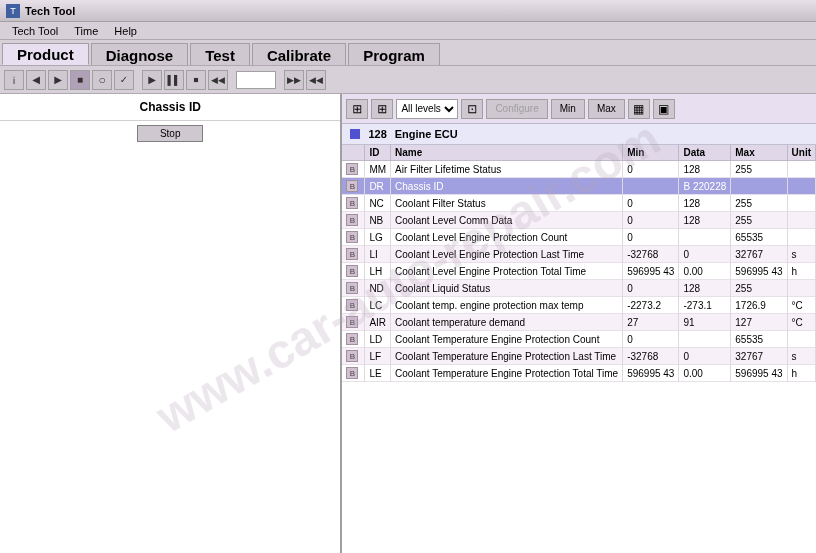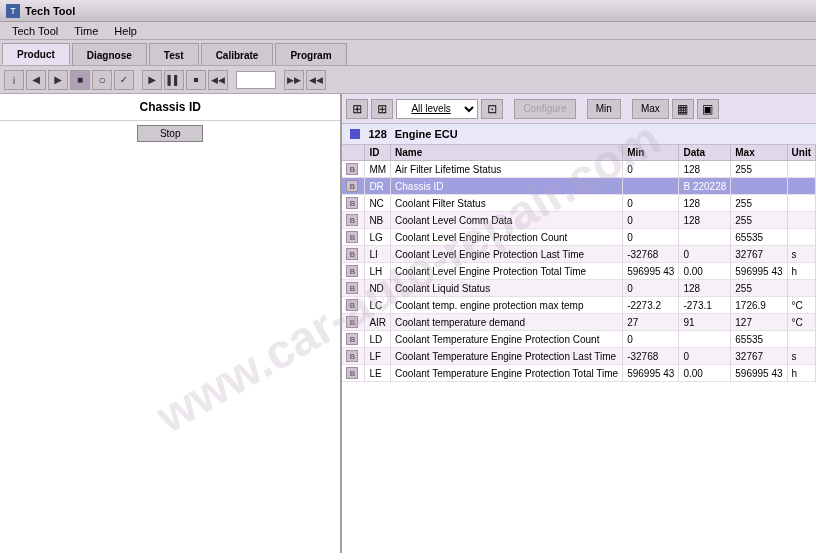--- a/index.html
+++ b/index.html
@@ -55,21 +55,21 @@
     #tab-bar {
       background: #d8d0d8;
       height: 26px;
       display: flex;
       align-items: flex-end;
       padding: 0 2px;
       border-bottom: 1px solid #b0a8b0;
     }
     .tab {
       padding: 3px 14px 2px;
-      font-size: 10px;
+      font-size: 15px;
       font-weight: bold;
       background: #d0c8d0;
       border: 1px solid #a0a0a0;
       border-bottom: none;
       margin-right: 2px;
       cursor: pointer;
       height: 22px;
       display: flex;
       align-items: center;
     }
@@ -157,31 +157,29 @@
       border: 1px solid #a0a0a0;
       display: flex; align-items: center; justify-content: center;
       cursor: pointer;
       font-size: 9px;
     }
     .rt-select {
       height: 20px;
       font-size: 10px;
       border: 1px solid #a0a0a0;
       background: white;
-      padding: 0 10px;
-      text-decoration: underline;
+      padding: 0 0;
     }
     .rt-btn-wide {
       padding: 1px 8px;
       height: 20px;
       background: #d0c8d0;
       border: 1px solid #a0a0a0;
       font-size: 10px;
       cursor: pointer;
-      margin-left: 8px;
     }
     .rt-btn-wide.disabled { color: #a0a0a0; }
     #ecu-header {
       background: #e8e8f8;
       padding: 4px 8px;
       font-size: 11px;
       font-weight: bold;
       border-bottom: 1px solid #c0c0d0;
       display: flex;
       align-items: center;

